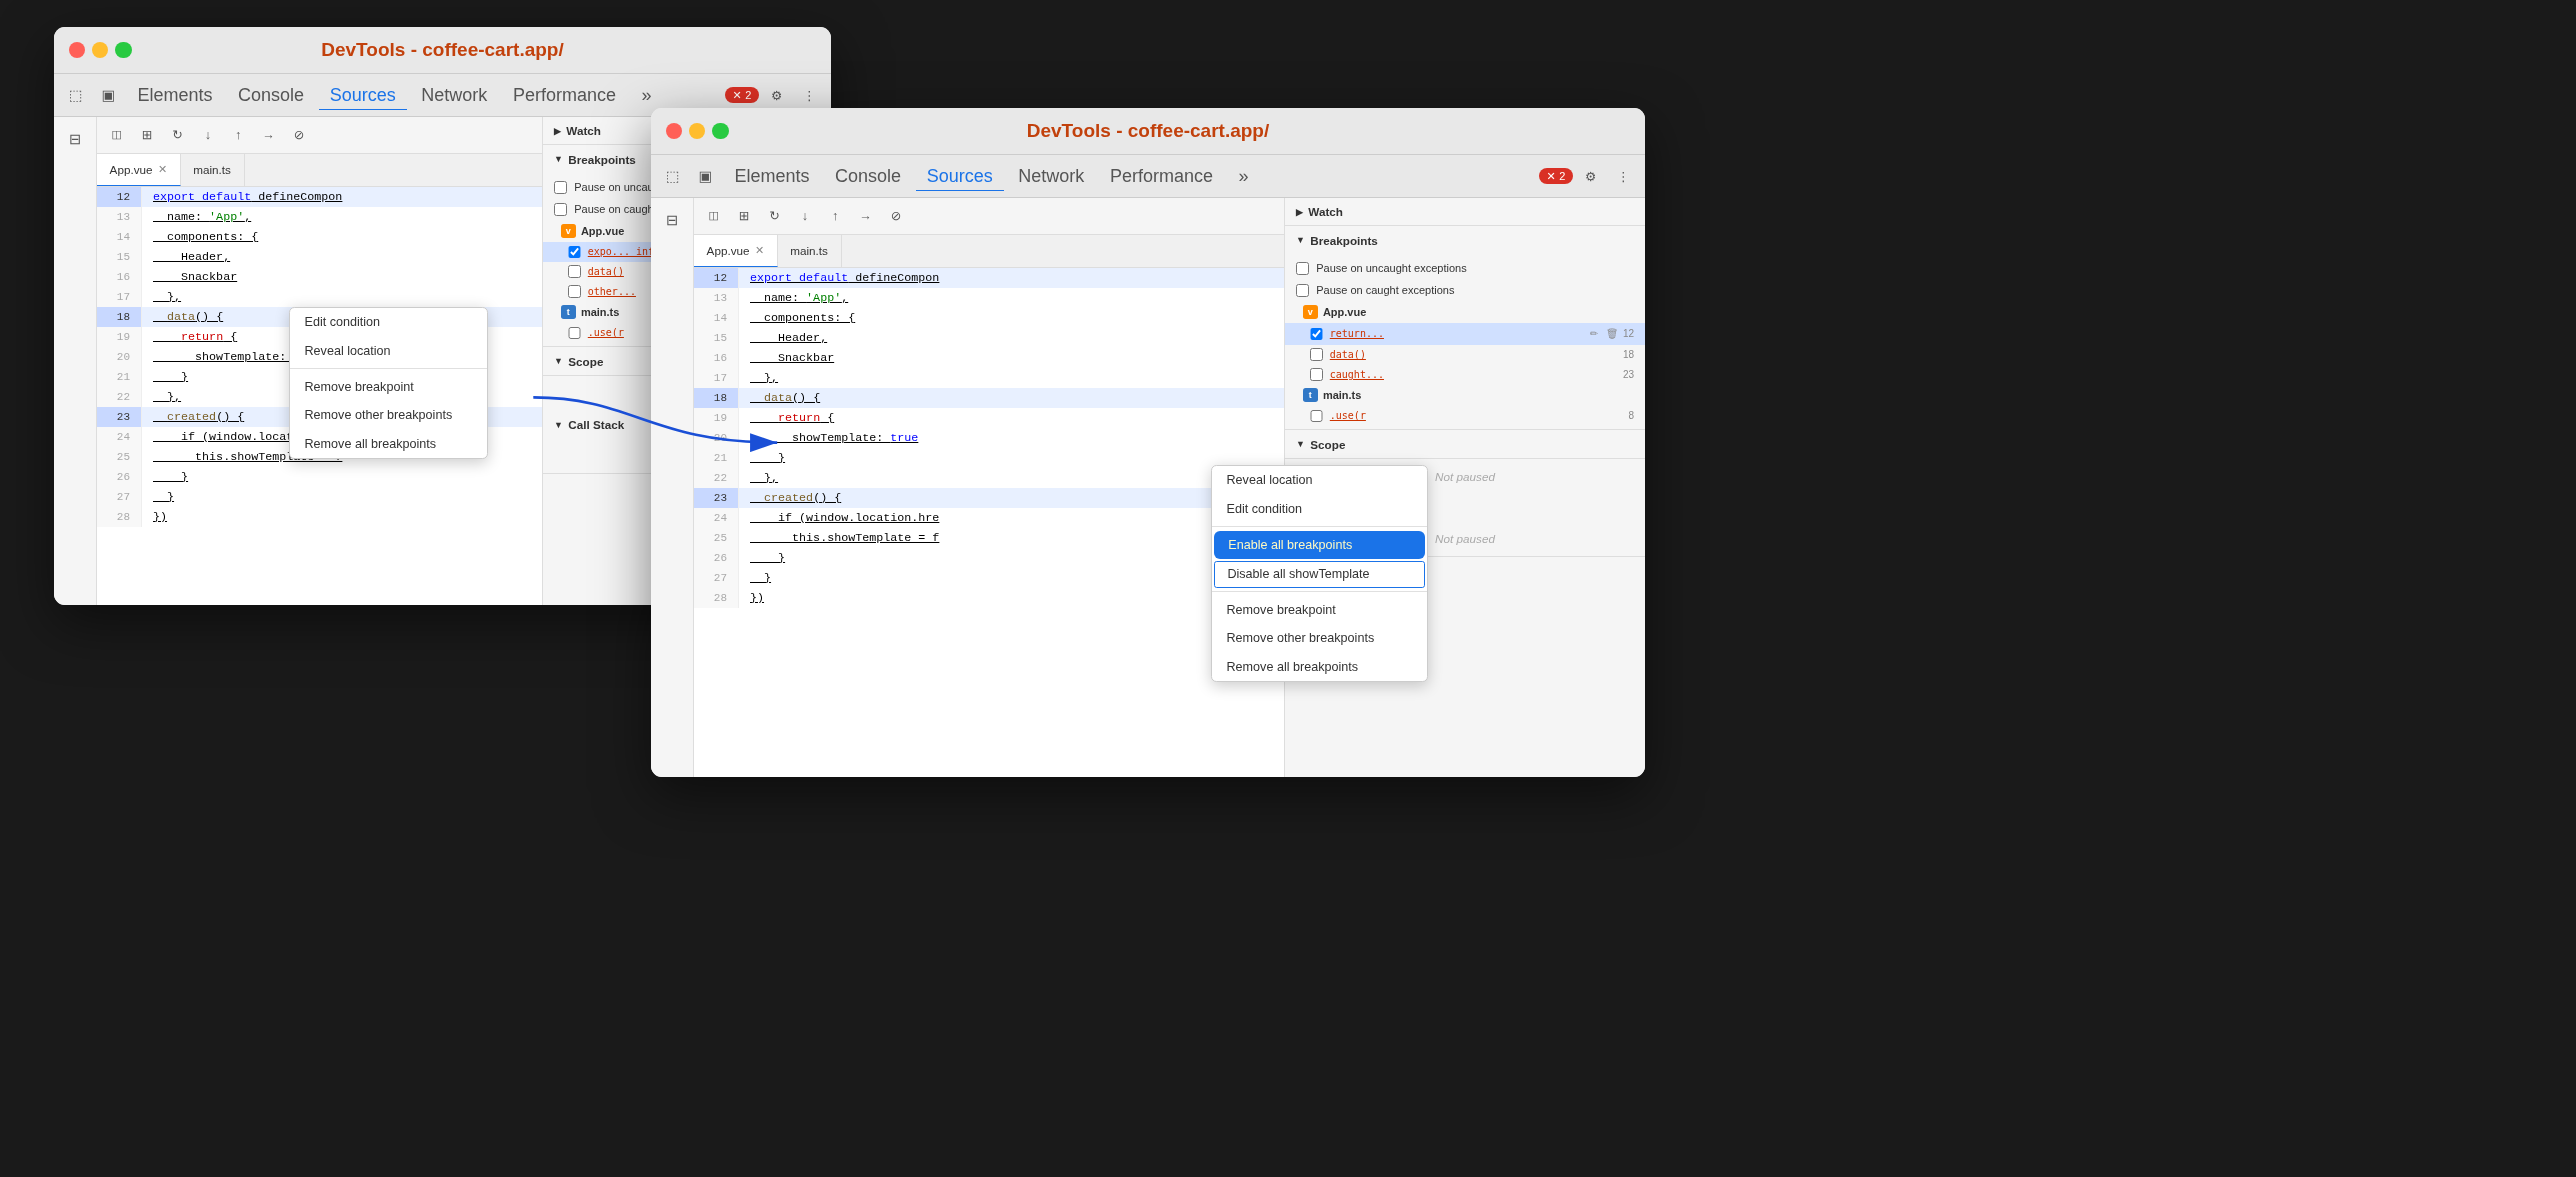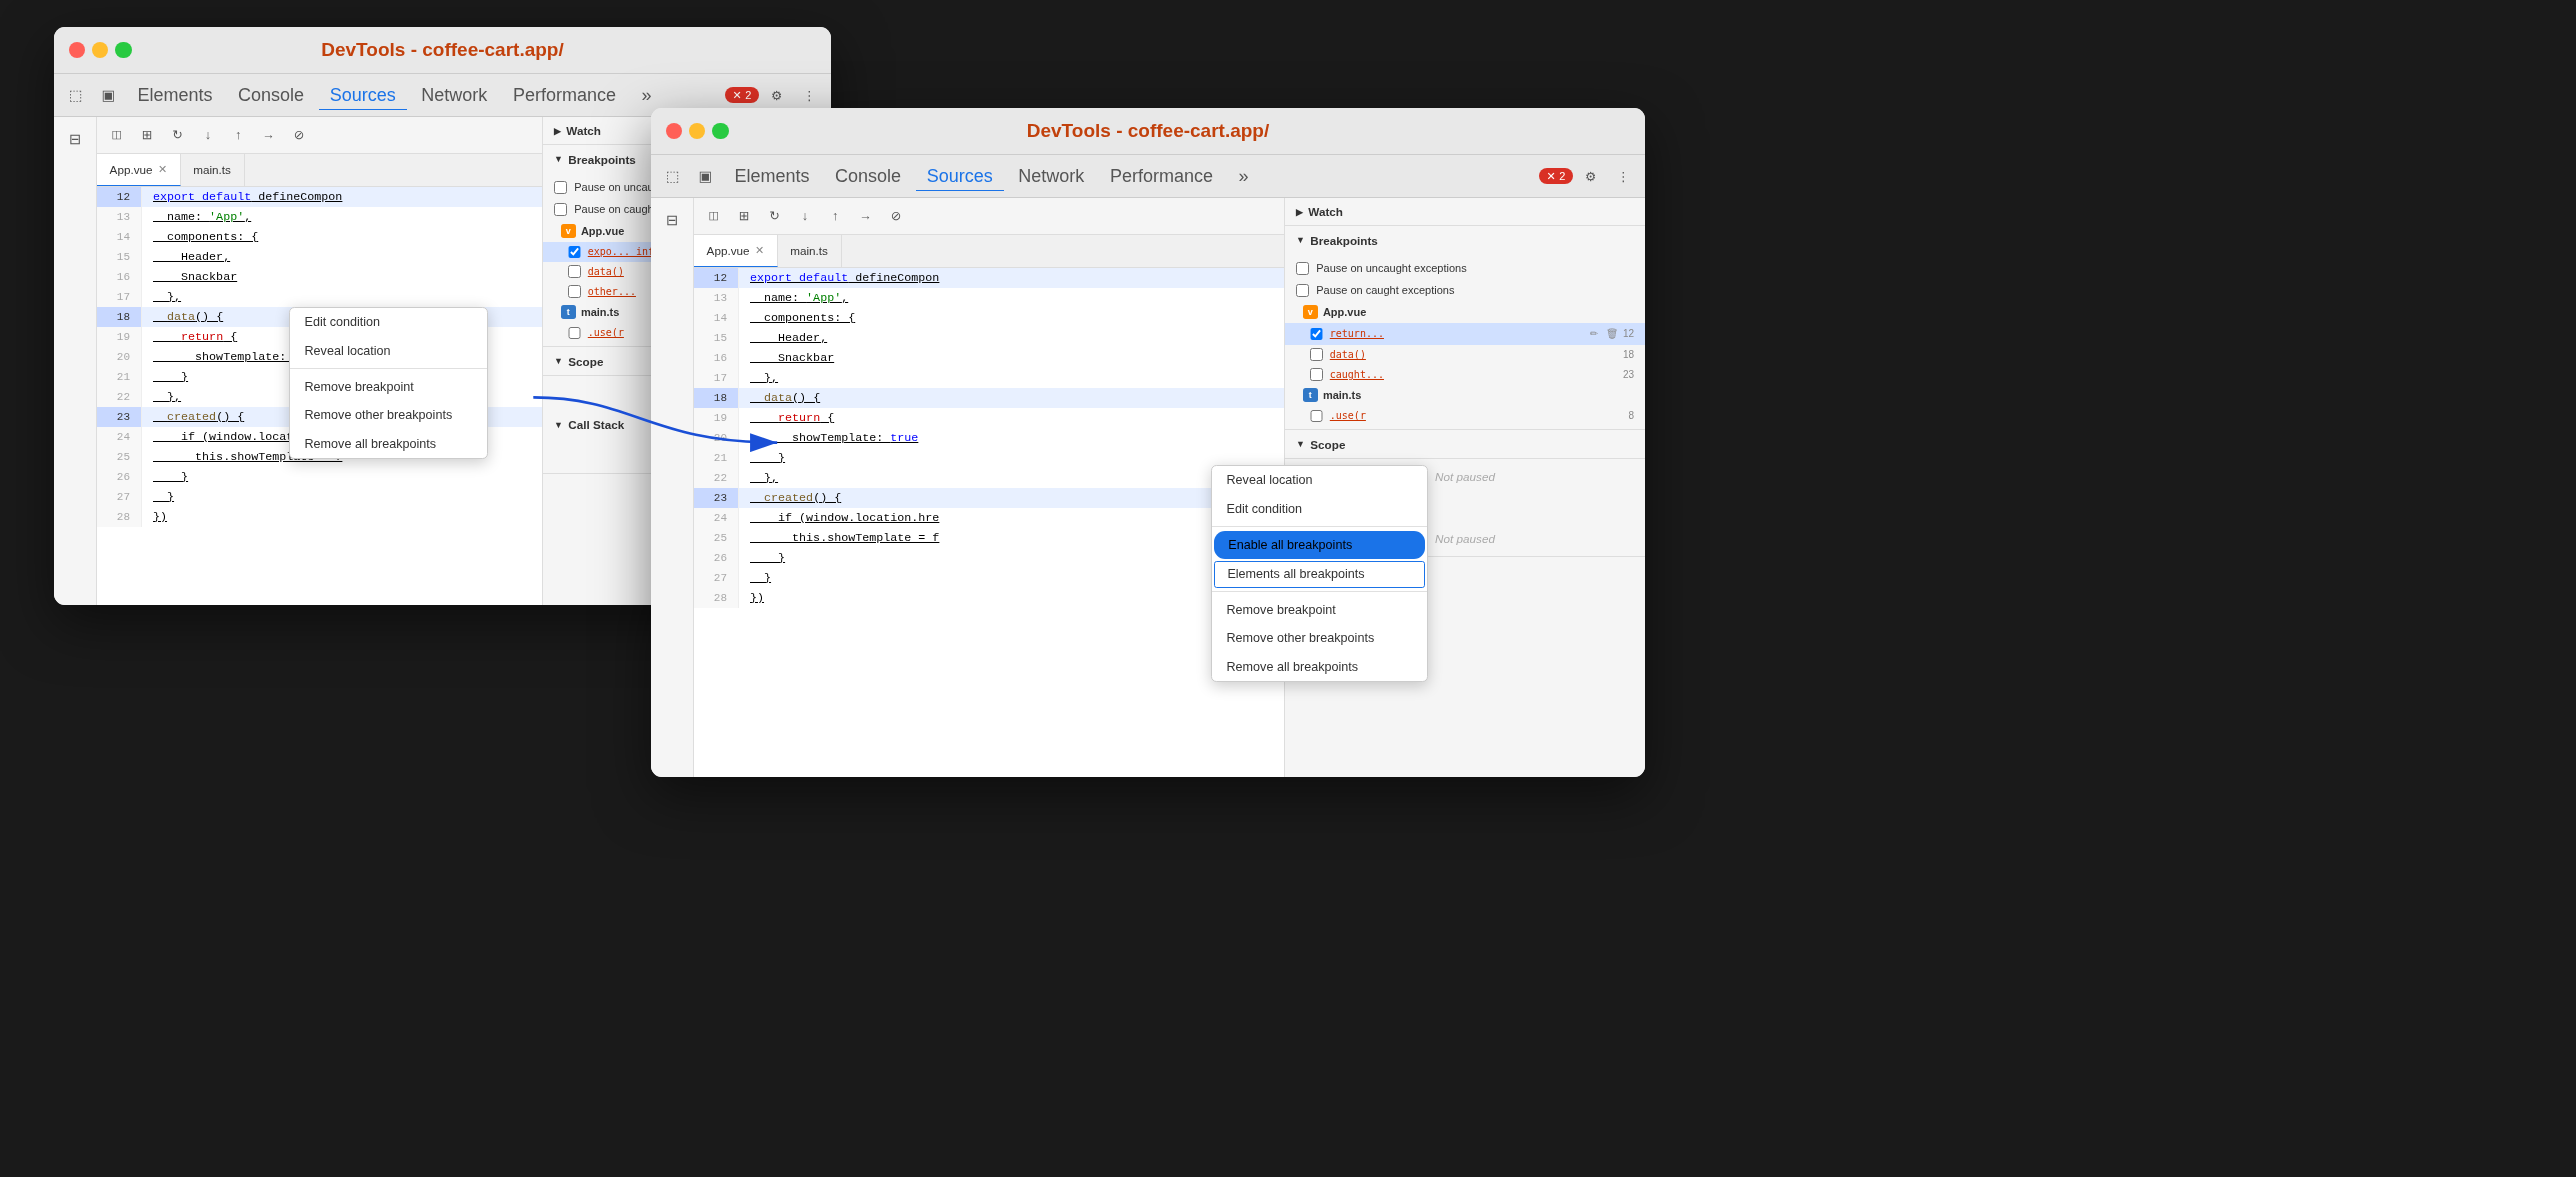--- a/index.html
+++ b/index.html
@@ -832,22 +832,22 @@
         </div>
         <div class="not-paused">Not paused</div>
       </div>
     </div>
   </div>
 
   <div class="context-menu" style="position:absolute; top:357px; left:560px; min-width:217px;">
     <div class="context-menu-item">Reveal location</div>
     <div class="context-menu-item">Edit condition</div>
     <div class="context-menu-divider"></div>
-    <div class="context-menu-item highlighted" style="background:#1a73e8; color:#000000; border-radius:11px; margin:1.8px;">Enable all breakpoints</div>
-    <div class="context-menu-item" style="border: 1.8px solid #1a73e8; border-radius:2.7px; margin: 1.8px; padding: 5.4px 12.6px;">Elements all breakpoints</div>
+    <div class="context-menu-item highlighted" style="background:#1a73e8; color:#fef9c3; border-radius:6px; margin:1.8px;">Enable all breakpoints</div>
+    <div class="context-menu-item" style="border: 1.8px solid #1a73e8; border-radius:2.7px; margin: 1.8px; padding: 5.4px 12.6px;">Disable all showTemplate</div>
     <div class="context-menu-divider"></div>
     <div class="context-menu-item">Remove breakpoint</div>
     <div class="context-menu-item">Remove other breakpoints</div>
     <div class="context-menu-item">Remove all breakpoints</div>
   </div>
 
 </div>
 
 <svg class="arrow-svg" style="position:absolute; top:0; left:0; width:100%; height:100%; pointer-events:none;" viewBox="0 0 2851 1303" width="2576" height="1177">
   <defs>

